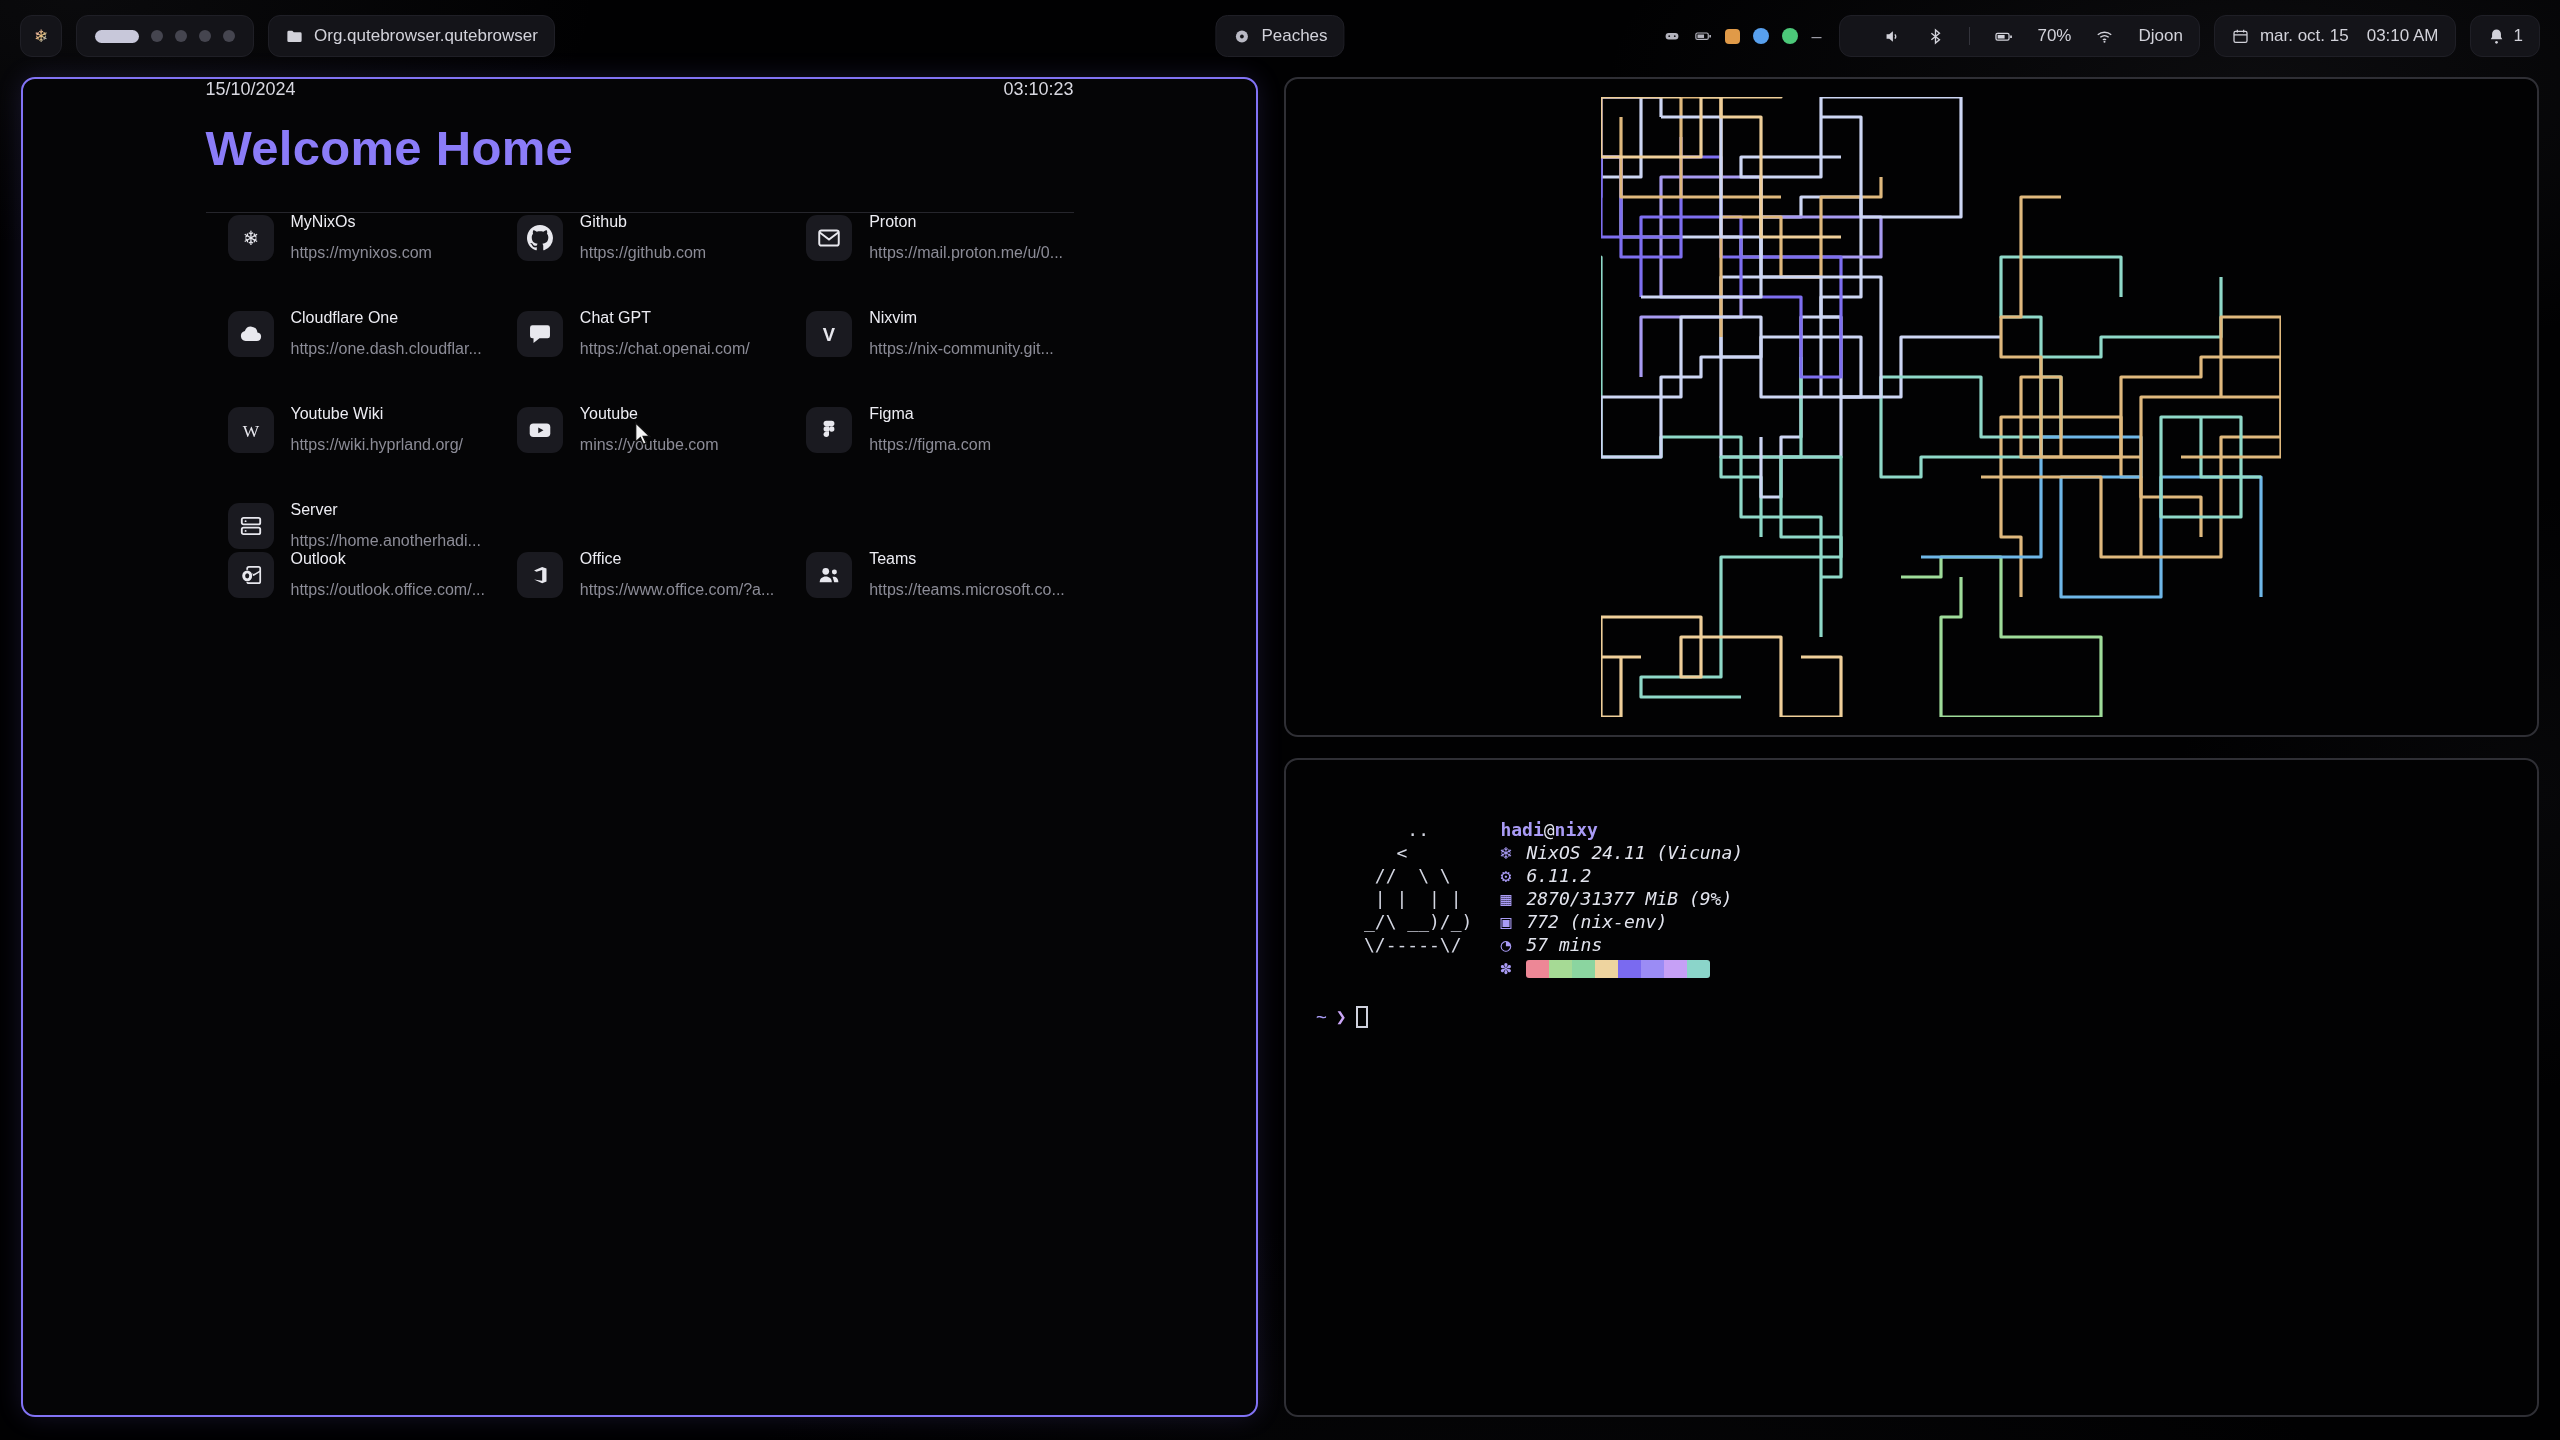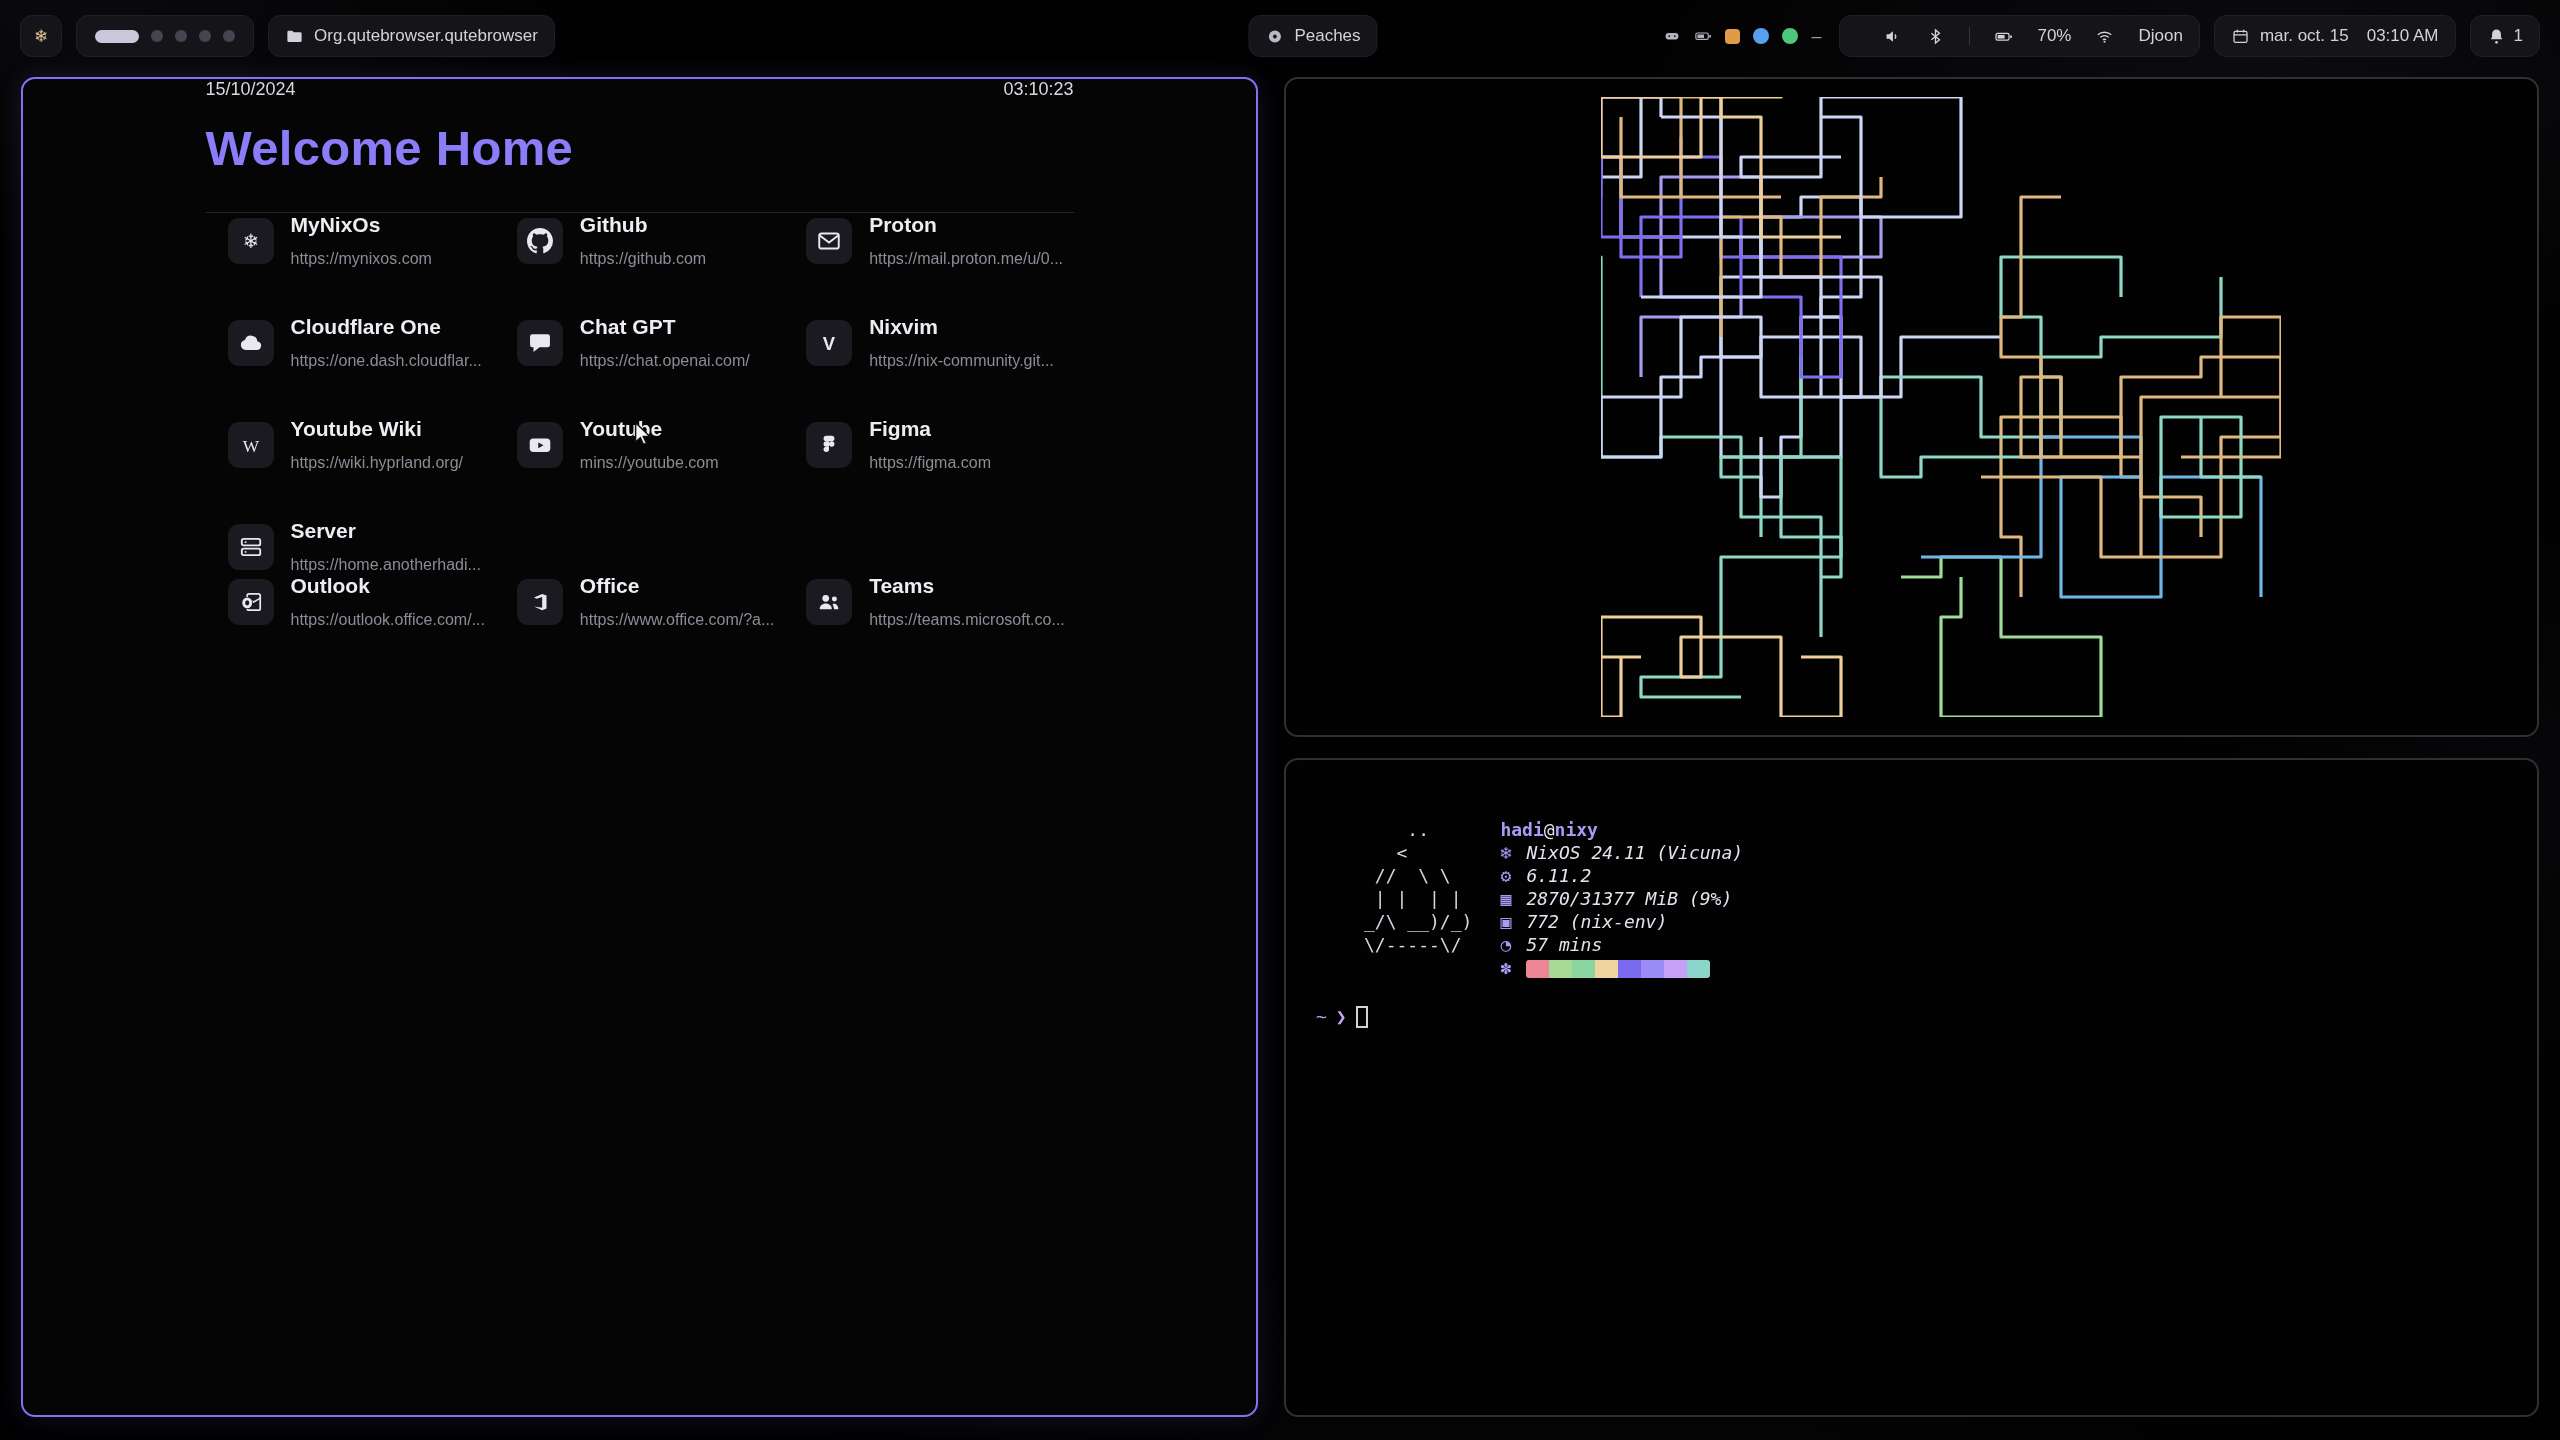--- a/index.html
+++ b/index.html
@@ -16,21 +16,21 @@
       radial-gradient(1000px 420px at 88% 6%, rgba(72,72,82,.16), transparent 65%),
       radial-gradient(800px 380px at 3% 0%, rgba(72,72,82,.13), transparent 65%),
       radial-gradient(1500px 750px at 60% 115%, rgba(55,55,64,.12), transparent 60%),
       radial-gradient(600px 500px at 99% 55%, rgba(60,60,70,.10), transparent 60%);
   }
 
   
   .topbar{ position:absolute; left:20px; right:20px; top:14px; height:44px;
     display:flex; align-items:center; z-index:5; }
   .tb-left{ display:flex; align-items:center; gap:14px; }
-  .tb-center{ position:absolute; left:50%; transform:translateX(-50%);margin-left:33px; }
+  .tb-center{ position:absolute; left:50%; transform:translateX(-50%); }
   .tb-right{ margin-left:auto; display:flex; align-items:center; gap:14px; }
   .chip{ background:#141419; border:1px solid #1f1f26; border-radius:12px;
     height:42px; display:flex; align-items:center; gap:10px; padding:0 16px;
     color:#d2d2da; font-size:17px; }
   .chip svg{ width:19px; height:19px; display:block; }
   .icon-chip{ width:42px; padding:0; justify-content:center; }
   .icon-chip svg{ width:24px; height:24px; }
   .ws-chip{ gap:12px; padding:0 18px; }
   .ws-pill{ width:44px; height:13px; border-radius:7px; background:#c8c8da; display:inline-block; }
   .ws-dot{ width:12px; height:12px; border-radius:50%; background:#45454f; display:inline-block; }
@@ -60,21 +60,21 @@
   .page-title{ margin-top:20px; font-size:49px; font-weight:700; color:#8b7cf8; letter-spacing:.3px; }
   hr.divider{ border:none; border-top:1px solid #26262c; margin-top:36px; }
   .sec-heading{ font-size:23px; font-weight:700; color:#f4f4f8; margin:56px 0 30px; }
   .sec-heading:first-child{ margin-top:40px; }
   .bm-grid{ display:grid; grid-template-columns:repeat(3,1fr); row-gap:47px; }
   .bm-item{ display:flex; align-items:center; gap:17px; padding-left:22px; cursor:pointer; }
   .bm-icon{ width:46px; height:46px; flex:0 0 46px; border-radius:11px; background:#1a1a20;
     display:flex; align-items:center; justify-content:center; color:#e8e8ee; }
   .bm-icon svg{ width:26px; height:26px; }
   .bm-text{ overflow:hidden; }
-  .bm-title{ font-size:21px; font-weight:700; color:#ededf3; }
+  .bm-title{ font-size:16px; font-weight:400; color:#ededf3; }
   .bm-url{ font-size:16px; color:#8c8c97; margin-top:13px; white-space:nowrap; }
 
   
   .pipes-art{ position:absolute; left:315px; top:18px; }
 
   
   .fetch-body{ display:flex; gap:28px; padding:58px 20px 0 78px; }
   .art{ color:#d4d7e3; font:inherit; white-space:pre; }
   .userhost .uh{ color:#a99bf5; font-weight:700; }
   .userhost .at{ color:#e2e4ee; }

